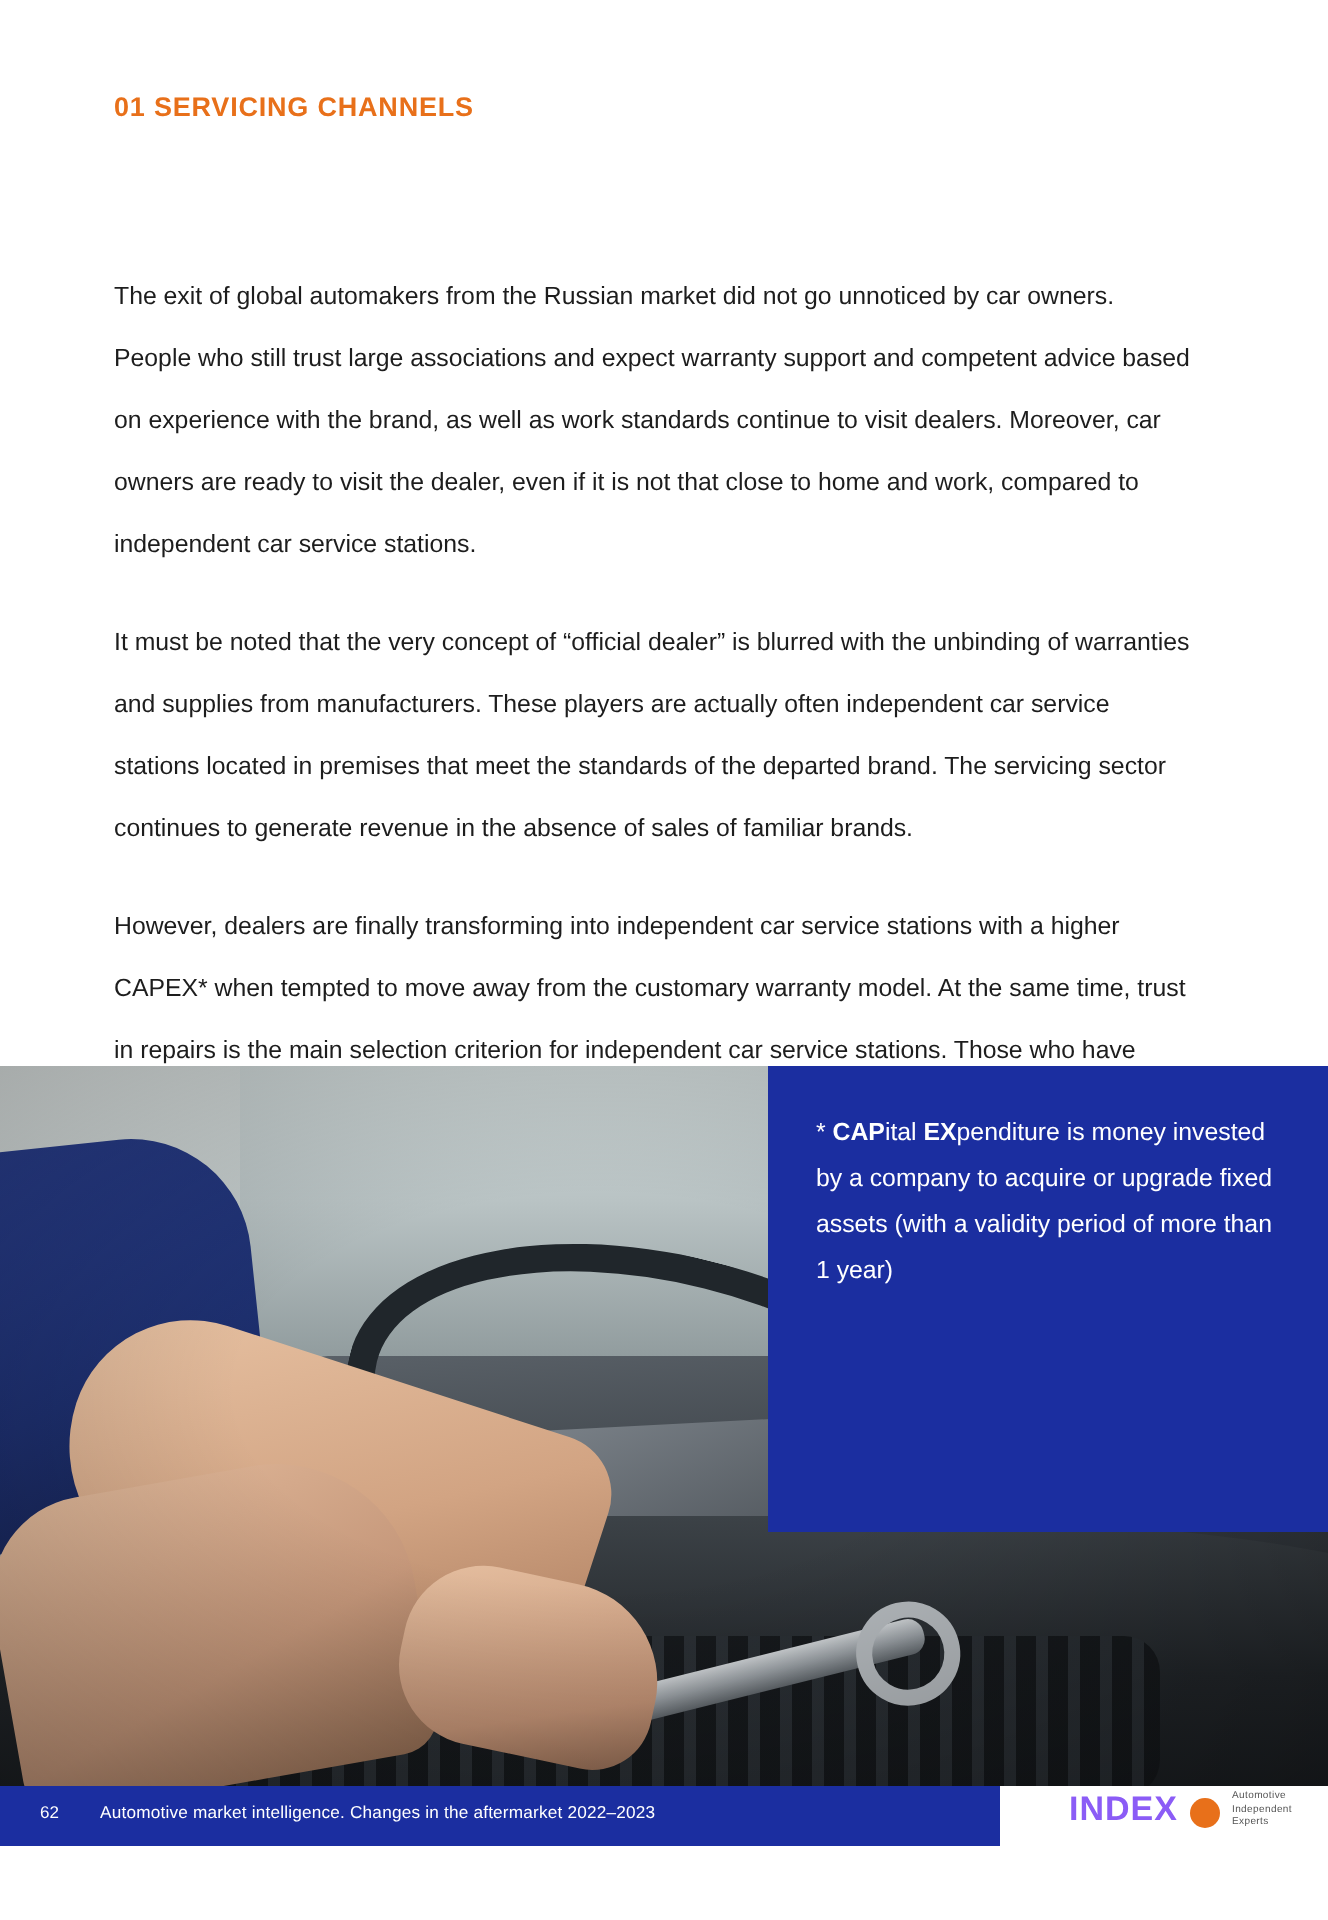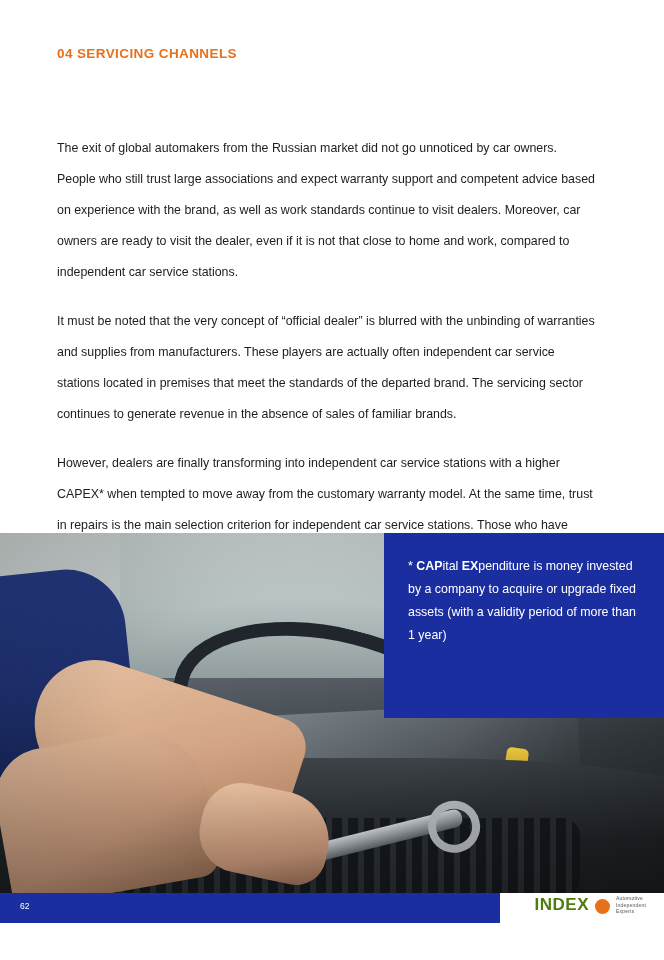--- a/index.html
+++ b/index.html
@@ -170,21 +170,21 @@
     inset: 0;
     background: radial-gradient(ellipse at 45% 45%, rgba(0,0,0,0) 35%, rgba(0,0,0,0.35) 100%);
   }
 
   
   .callout {
     position: absolute;
     left: 384px;
     top: 533px;
     width: 280px;
-    height: 185px;
+    height: 233px;
     background: #1B2EA0;
     color: #ffffff;
   }
   .callout-inner {
     padding: 22px 24px 0 24px;
     font-size: 12.4px;
     line-height: 23px;
   }
   .callout-inner .bold { font-weight: bold; }
 
@@ -225,21 +225,21 @@
     right: 18px;
     top: 2px;
     display: flex;
     align-items: center;
     gap: 6px;
   }
   .brand-name {
     font-size: 17px;
     font-weight: bold;
     letter-spacing: 0.5px;
-    color: #4d7c0f;
+    color: #8b5cf6;
   }
   .brand-dot {
     width: 15px; height: 15px;
     border-radius: 50%;
     background: #E8701A;
     display: inline-block;
     position: relative;
     top: 1px;
   }
   .brand-sub {
@@ -247,21 +247,21 @@
     line-height: 6.5px;
     color: #555;
     letter-spacing: 0.2px;
   }
 </style>
 </head>
 <body>
 
 <div class="page">
 
-  <div class="kicker">04 SERVICING CHANNELS</div>
+  <div class="kicker">01 SERVICING CHANNELS</div>
 
   <div class="body-copy">
     <p>The exit of global automakers from the Russian market did not go unnoticed by car owners. People who still trust large associations and expect warranty support and competent advice based on experience with the brand, as well as work standards continue to visit dealers. Moreover, car owners are ready to visit the dealer, even if it is not that close to home and work, compared to independent car service stations.</p>
     <p>It must be noted that the very concept of “official dealer” is blurred with the unbinding of warranties and supplies from manufacturers. These players are actually often independent car service stations located in premises that meet the standards of the departed brand. The servicing sector continues to generate revenue in the absence of sales of familiar brands.</p>
     <p>However, dealers are finally transforming into independent car service stations with a higher CAPEX* when tempted to move away from the customary warranty model. At the same time, trust in repairs is the main selection criterion for independent car service stations. Those who have failed to win consumer loyalty and build warranty programs are at greatest risk. Joint work on building an extended warranty and alternatives to operating leasing might be mutually beneficial for distributors and (un)official dealers in order to tie users to new private labels (or familiar original products), or to fix visits for a long period while securing risks on the part of the dealer and supplier.</p>
   </div>
 
   <div class="photo">
     <div class="sky"></div>
     <div class="wallL"></div>
@@ -283,20 +283,21 @@
   <div class="callout">
     <div class="callout-inner">
       <span>*</span>
       <span class="bold">CAP</span><span>ital </span><span class="bold">EX</span><span>penditure is money invested by a company to acquire or upgrade fixed assets (with a validity period of more than 1 year)</span>
     </div>
   </div>
 
   <div class="footer">
     <div class="footer-bar"></div>
     <div class="page-num">62</div>
+    <div class="footer-text">Automotive market intelligence. Changes in the aftermarket 2022–2023</div>
     <div class="brand">
       <span class="brand-name">INDEX</span>
       <span class="brand-dot"></span>
       <span class="brand-sub">
         <span>Automotive</span><br>
         <span>Independent</span><br>
         <span>Experts</span>
       </span>
     </div>
   </div>

